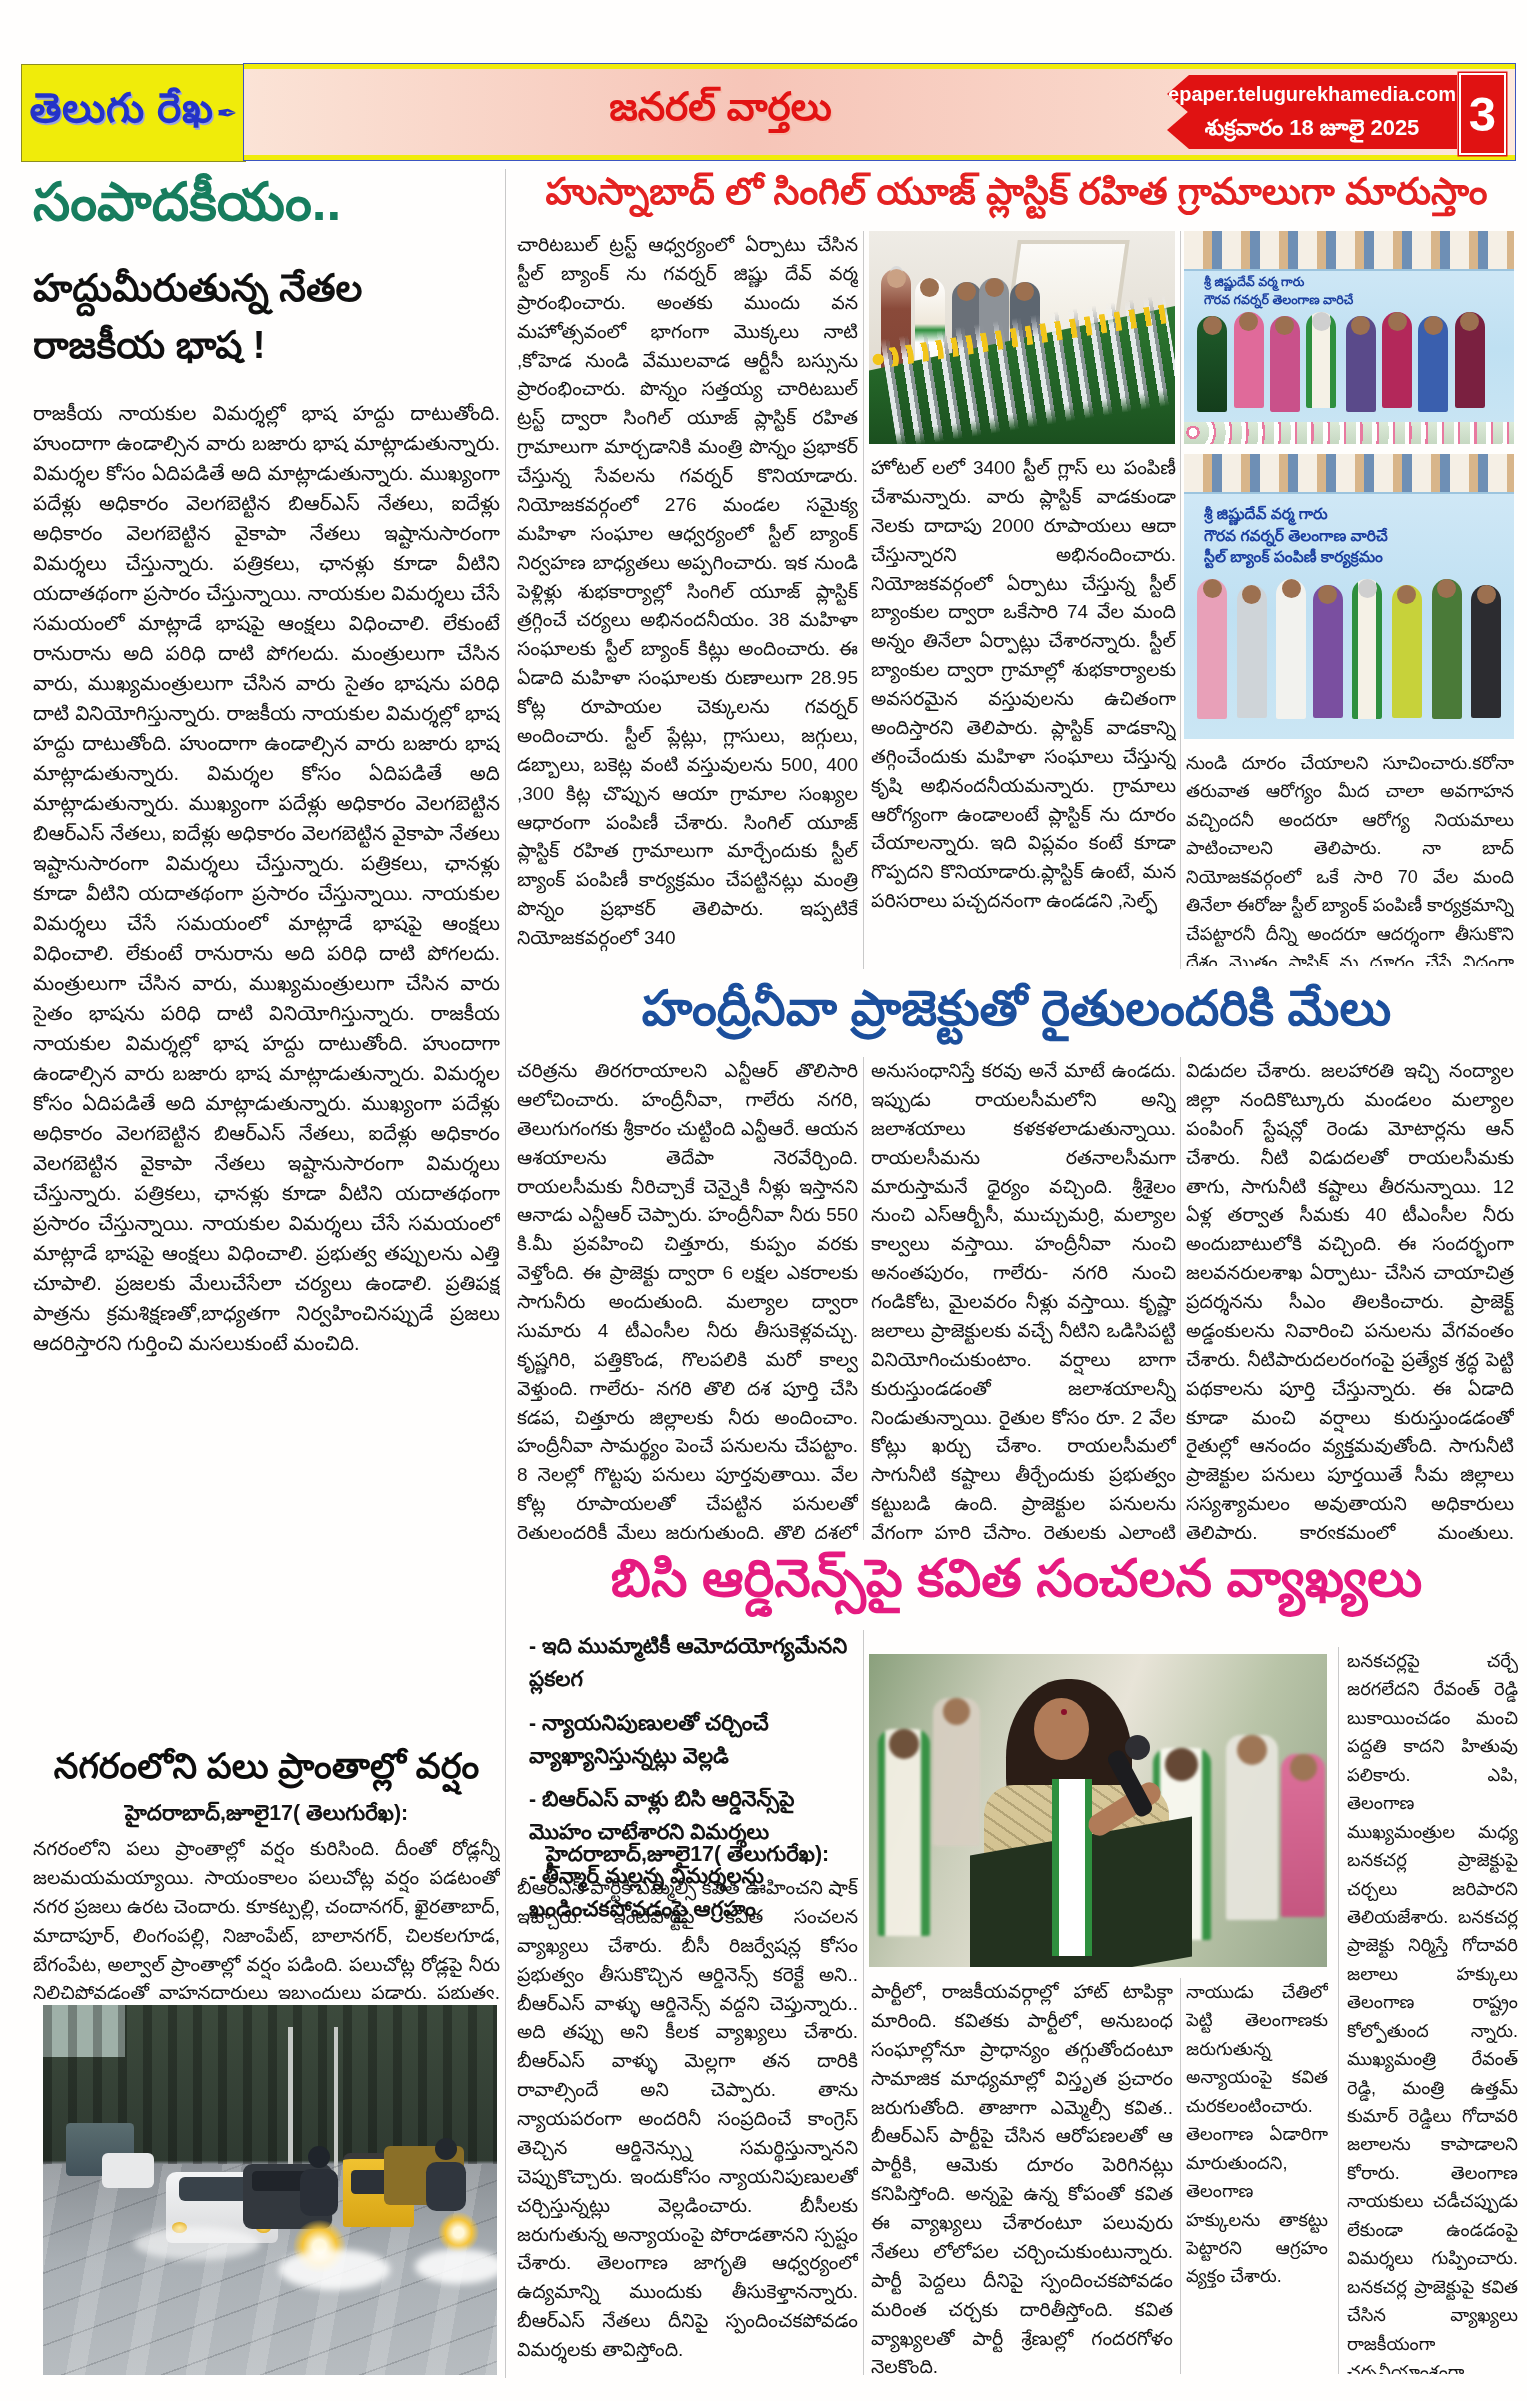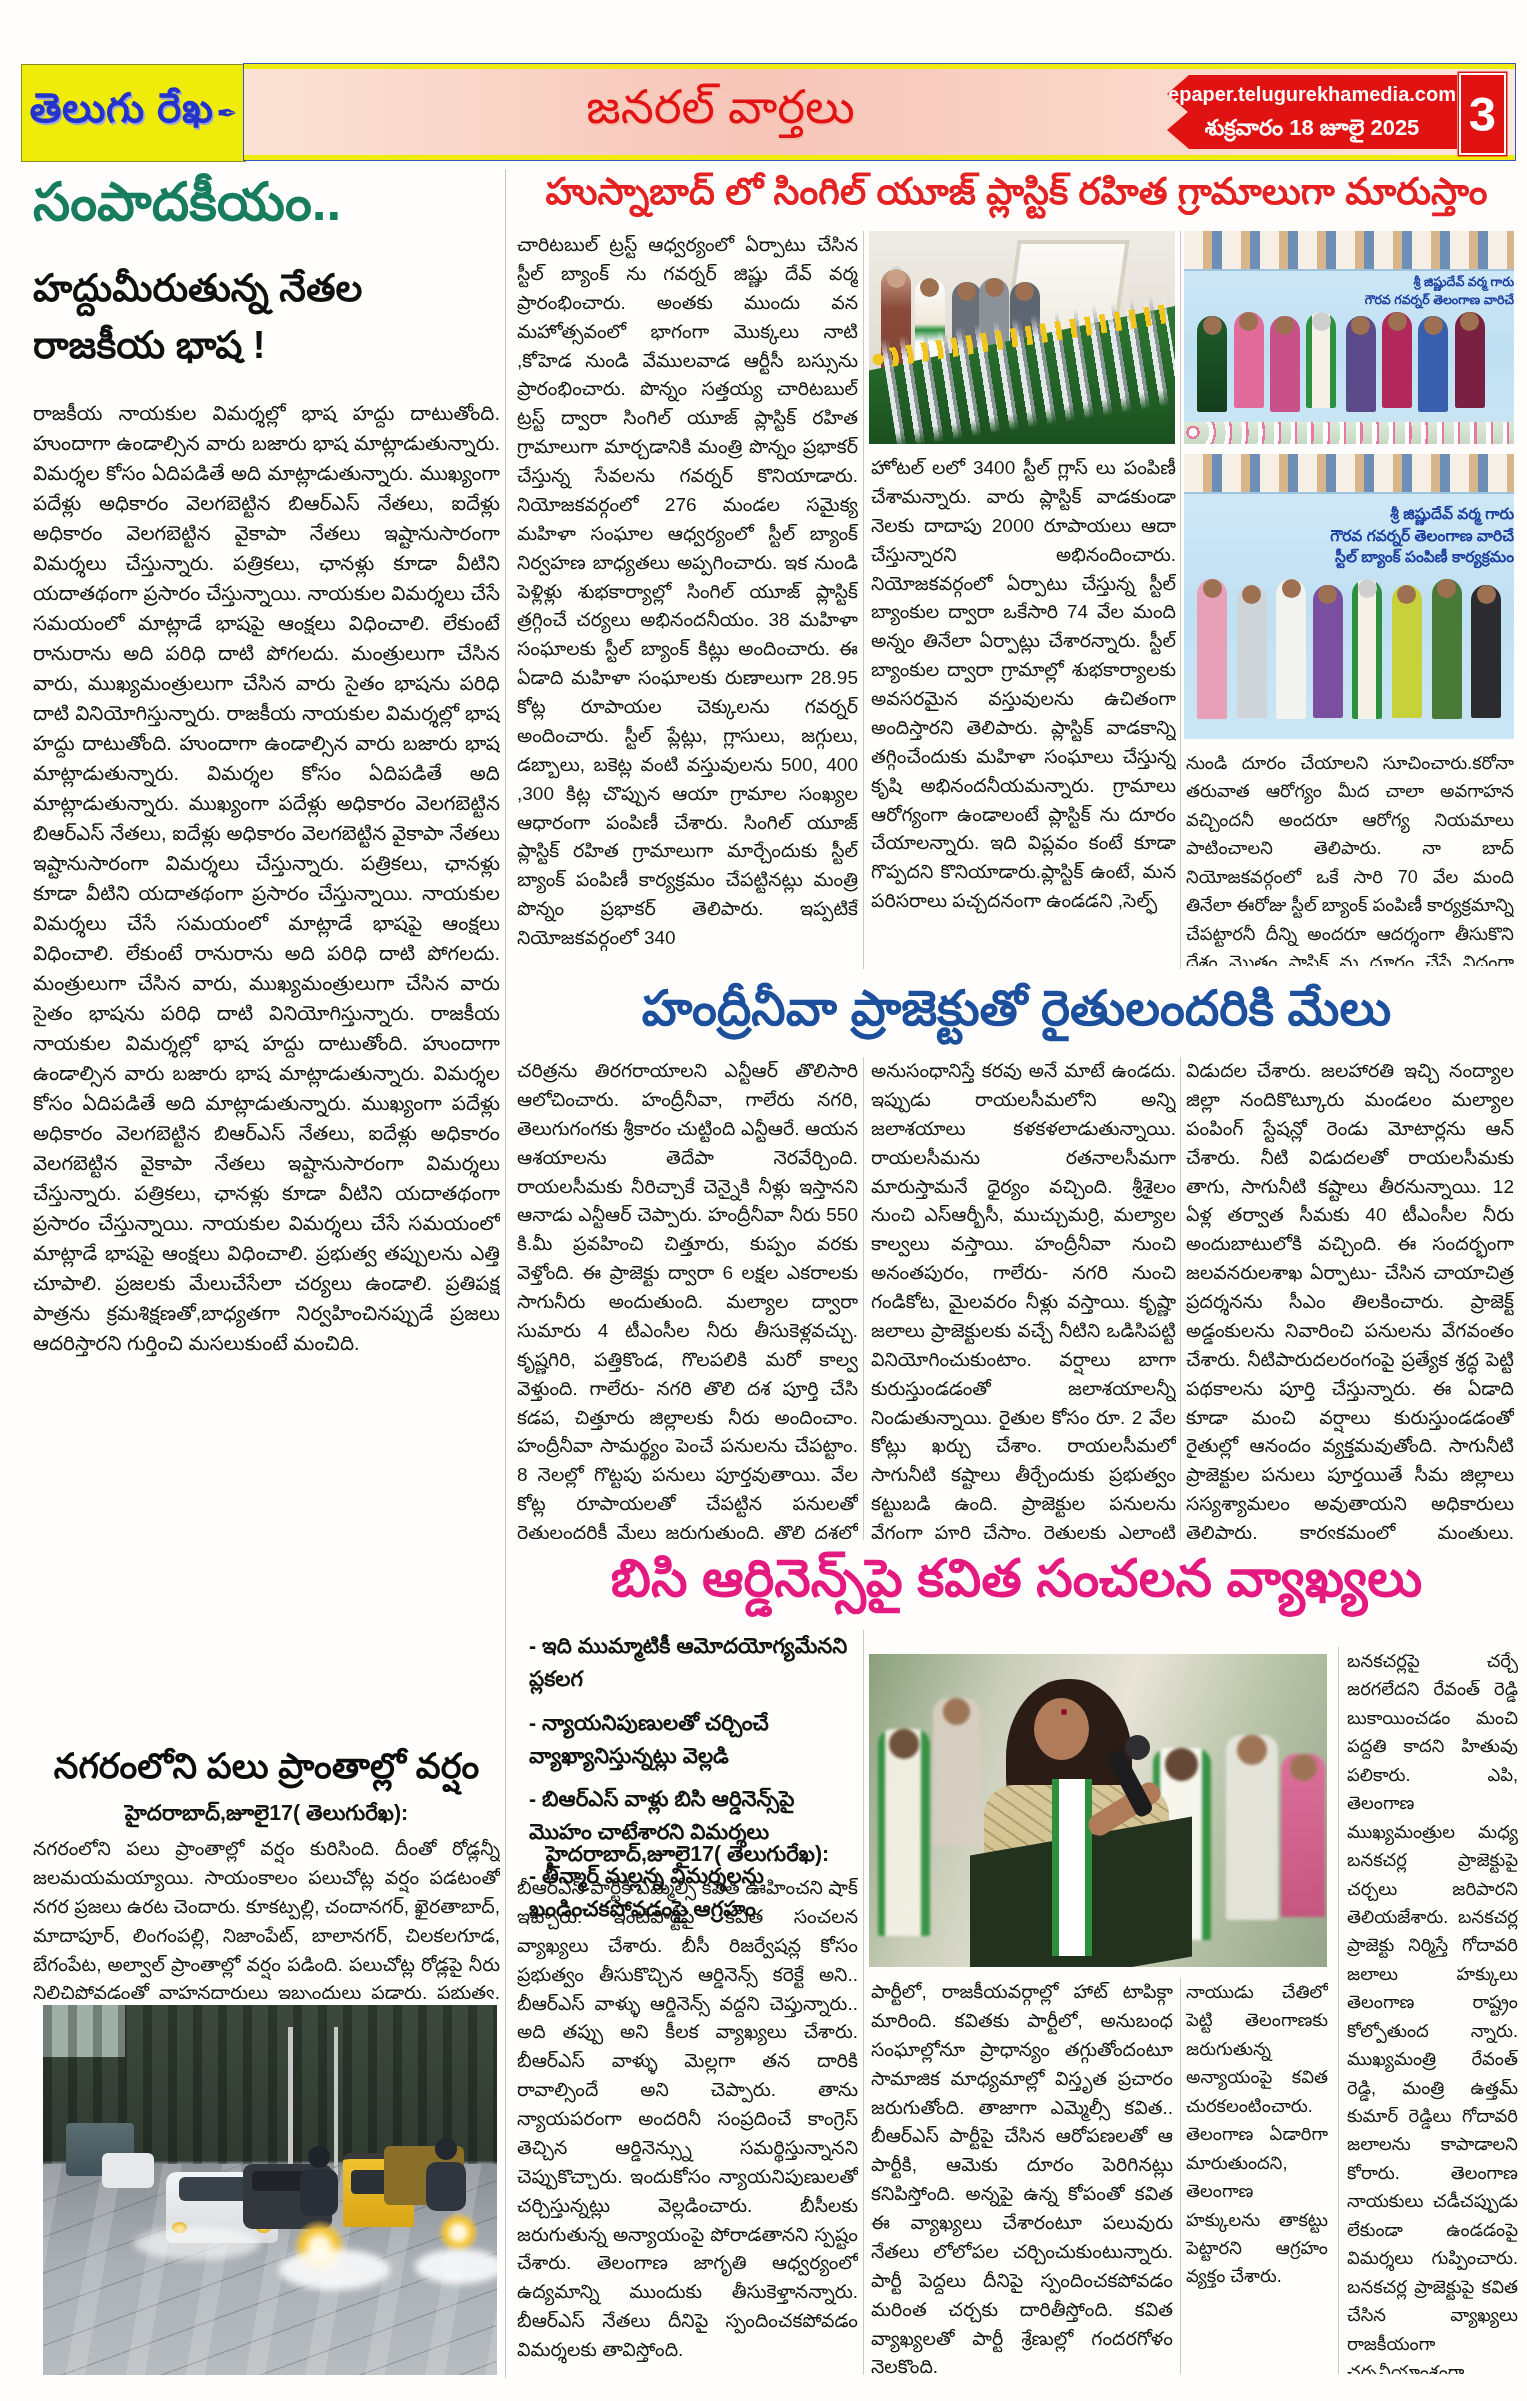--- a/index.html
+++ b/index.html
@@ -12,21 +12,21 @@
   .masthead{position:absolute;left:21px;top:64px;width:223px;height:96px;background:#f0ec0a;
             border:1.5px solid #8d8d1f;display:flex;align-items:center;justify-content:center;}
   .masthead .logo{font-size:41px;font-weight:800;color:#2433c8;
             text-decoration-thickness:3.7px;text-shadow:1.5px 1.5px 0 #9aa4e0;letter-spacing:0.7px;white-space:nowrap;}
   .masthead .nib{font-size:25px;color:#2433c8;margin-left:3px;}
   .banner{position:absolute;left:244px;top:64px;width:1271px;height:96px;
           background:linear-gradient(90deg,#fbe3d6,#f6c5b8 40%,#fbdfd2 85%,#fde9dd);
           border-top:5.2px solid #f0ec0a;border-bottom:5.2px solid #f0ec0a;box-sizing:border-box;
           outline:1.5px solid #3b55c0;}
   .banner-title{position:absolute;left:0;right:318px;top:0;bottom:0;display:flex;align-items:center;justify-content:center;
-          font-size:47px;font-weight:400;color:#e21313;text-shadow:1.5px 1.5px 0 #f7b9a9;}
+          font-size:39px;font-weight:700;color:#e21313;text-shadow:1.5px 1.5px 0 #f7b9a9;}
   .ribbon{position:absolute;right:58px;width:290px;height:38px;background:#e01212;color:#fff;font-weight:700;
           display:flex;align-items:center;justify-content:center;
           clip-path:polygon(22px 0,100% 0,100% 100%,22px 100%,0 50%);}
   .pagenum{position:absolute;right:9px;top:4.4px;width:43px;height:78px;background:#e01212;color:#fff;
            display:flex;align-items:center;justify-content:center;font-size:49px;font-weight:800;
            border:2.2px solid #fff;box-shadow:0 0 0 1.5px #e01212;}
   
   .kicker{font-size:53px;font-weight:800;color:#177d5e;}
   .edit-sub{font-size:38px;font-weight:800;color:#111;line-height:1.5;}
   .hl-red{font-size:37px;font-weight:700;color:#e42222;text-align:center;}
@@ -53,21 +53,21 @@
   .pa-utensils{position:absolute;left:6%;right:0;bottom:8%;height:52%;
             transform:rotate(-9deg);
             background:repeating-linear-gradient(90deg,rgba(238,240,244,.95) 0 5.2px,rgba(148,153,160,.9) 5.2px 9px,rgba(255,255,255,0) 9px 19px);
             -webkit-mask-image:linear-gradient(180deg,transparent 0,#000 20%,#000 85%,transparent);}
   .pa-garland{position:absolute;left:0;right:0;bottom:46%;height:19px;transform:rotate(-9deg);
             background:repeating-radial-gradient(circle at 7.4px 9.6px,#f2c51a 0 5.2px,rgba(0,0,0,0) 6px 15px);}
   
   .pb{background:linear-gradient(180deg,#d5eaf7,#bfe0f2 55%,#cbe6f4);}
   .pb-strip{position:absolute;left:0;right:0;top:0;height:38px;border-bottom:2.2px solid #9cc4de;
             background:repeating-linear-gradient(90deg,#f5efe5 0 19px,#d8b58a 19px 28px,#6e8fb5 28px 38px);}
-  .pb-caption{position:absolute;left:0;right:0;text-align:right;color:#1b3fa0;font-weight:800;line-height:1.4;}
+  .pb-caption{position:absolute;left:0;right:0;text-align:left;color:#1b3fa0;font-weight:800;line-height:1.4;padding-left:20px;}
   .flowers{position:absolute;bottom:0;height:22px;left:0;right:0;
             background:repeating-radial-gradient(circle at 9px 10.3px,#ffffff 0 4.4px,#e87aa0 4.4px 6.7px,rgba(0,0,0,0) 6.7px 16.3px),linear-gradient(#dcead8,#c6d8c2);}
   
   .pd{background:linear-gradient(110deg,#8aa07c,#c9cdb9 25%,#e8e4d8 48%,#b9c4a8 72%,#95a58a);}
   .blurfig{filter:blur(1.5px);opacity:.92;}
   
   .pe{background:linear-gradient(180deg,#3c4a3c 0%,#2f3a31 42%,#8a8f94 43%,#aab0b5 70%,#b7bcc0 100%);}
   .pe-trunks{position:absolute;left:0;right:0;top:0;height:43%;
             background:repeating-linear-gradient(90deg,rgba(0,0,0,.28) 0 9px,rgba(0,0,0,0) 9px 25px);}
   .pe-sheen{position:absolute;left:0;right:0;bottom:0;height:57%;

